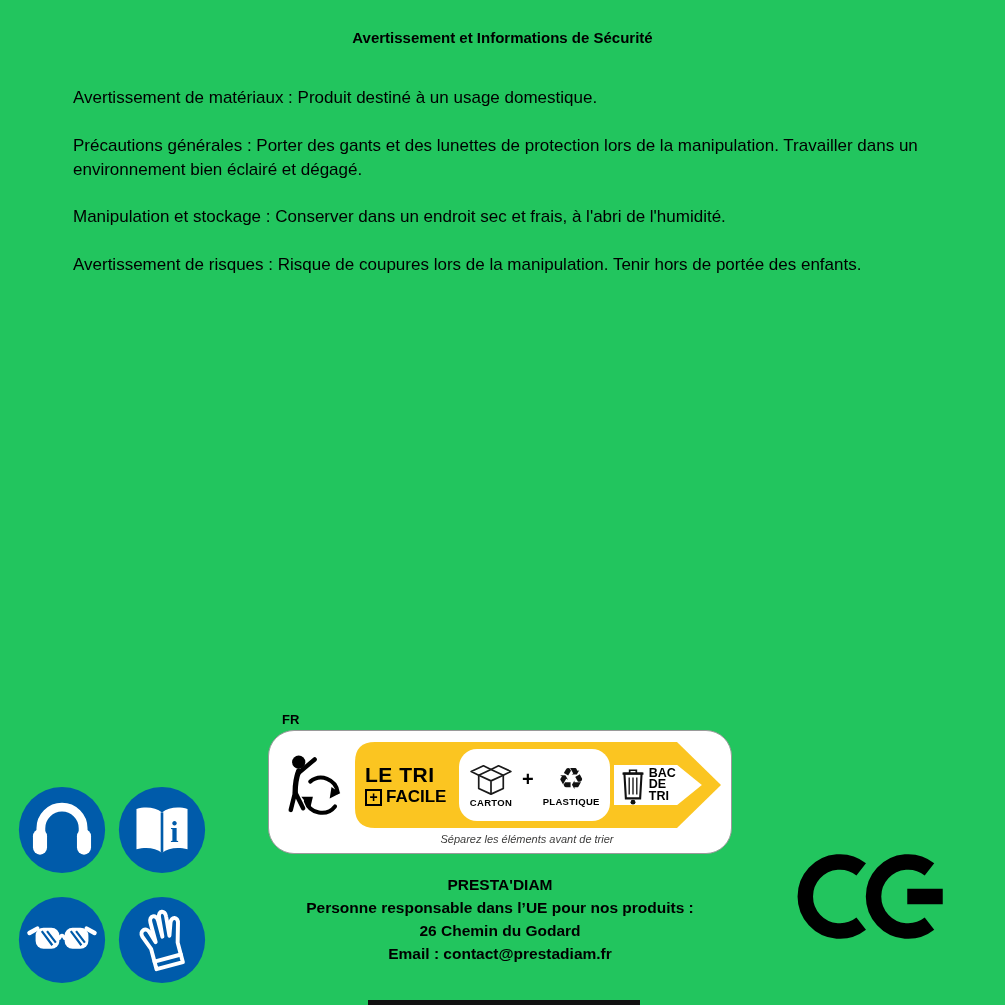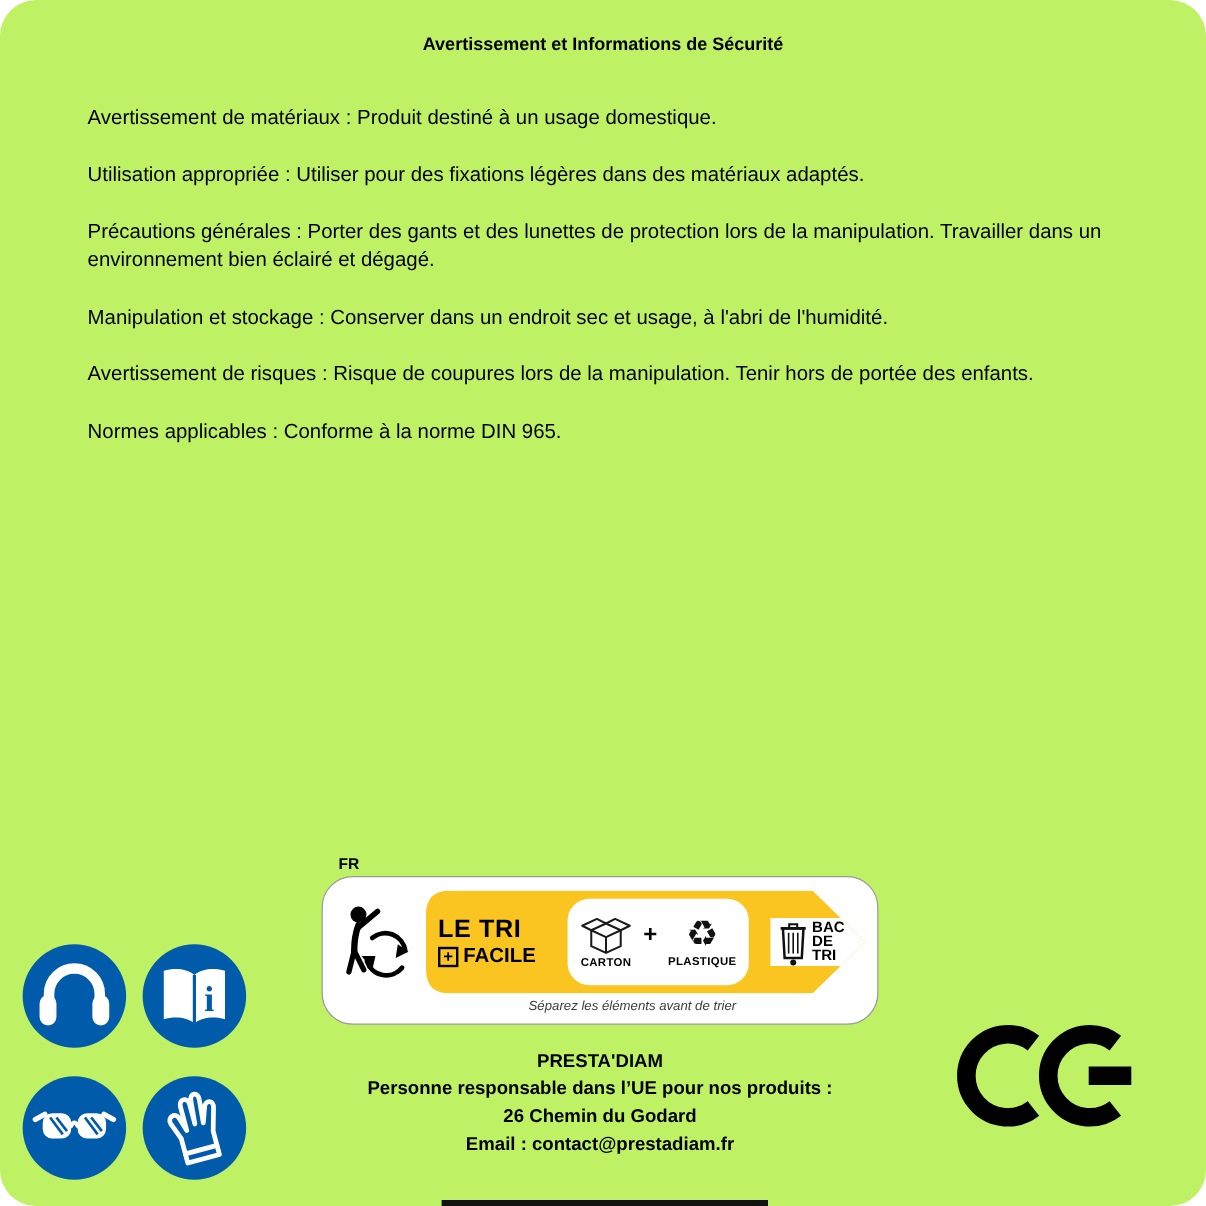--- a/index.html
+++ b/index.html
@@ -1,19 +1,19 @@
 <!DOCTYPE html>
 <html lang="fr" style="--picto-blue: #005BAA; --label-yellow: #FBC521; --caption-gray: #3C3C3B;"><head>
 <meta charset="utf-8">
 <style>
   * { margin:0; padding:0; box-sizing:border-box; }
   html,body { background:#fff; }
   #page {
-    position:relative; width:1005px; height:1005px; background:#bef264;
-    font-family:"Liberation Sans", sans-serif; color:#000; overflow:hidden;border-radius:30px;
+    position:relative; width:1005px; height:1005px; background:#22c55e;
+    font-family:"Liberation Sans", sans-serif; color:#000; overflow:hidden;
   }
   .title { position:absolute; top:29px; left:0; width:100%; text-align:center;
            font-size:15px; font-weight:bold; }
   .body-text { position:absolute; top:86px; left:73px; width:860px; }
   .body-text p { font-size:17px; line-height:24px; margin-bottom:23.5px; }
 
   
   .picto-grid { position:absolute; left:18px; top:786px; display:grid;
                 grid-template-columns:88px 88px; grid-auto-rows:88px;
                 column-gap:12px; row-gap:22px; }
@@ -28,21 +28,21 @@
   
   .tri-section { position:absolute; left:268px; top:712px; width:464px; }
   .fr-label { font-size:13px; font-weight:bold; margin:0 0 3px 2px;padding-left:12px; }
   .tri-box { border:1.5px solid #9a9a9a; border-radius:26px; height:124px;
              padding:8px 10px 5px 12px; display:flex; align-items:center; gap:6px; background:#fff; }
   .triman { width:62px; height:102px; flex:none; }
   .triman .stroke { fill:none; stroke:#000; stroke-linecap:round; stroke-linejoin:round; }
   .tri-right { flex:1; display:flex; flex-direction:column; align-items:flex-end; }
   .tri-yellow { width:366px; height:86px; background:var(--label-yellow,#FBC521);
     clip-path: path("M20 0 H322 L366 43 L322 86 H20 Q0 86 0 66 V20 Q0 0 20 0 Z");
-    display:flex; align-items:center; padding:0 30px 0 10px; gap:16px; }
+    display:flex; align-items:center; padding:0 30px 0 10px; gap:2px; }
   .tri-brand { flex:none; width:92px; }
   .brand1 { font-size:21px; font-weight:bold; letter-spacing:.5px; }
   .brand2 { display:flex; align-items:center; gap:4px; font-size:17px; font-weight:bold; }
   .plus-box { display:inline-flex; align-items:center; justify-content:center;
               width:17px; height:17px; border:2.5px solid #000; font-size:14px;
               font-weight:bold; line-height:1; }
   .mat-pill { background:#fff; border-radius:18px; display:flex; align-items:center;
               gap:8px; padding:6px 10px; height:72px; flex:none; }
   .mat { display:flex; flex-direction:column; align-items:center; gap:1px; }
   .mat-icon { width:44px; height:34px; }
@@ -72,25 +72,23 @@
 </style>
 </head>
 <body>
 
 <div id="page">
 
   <h1 class="title">Avertissement et Informations de Sécurité</h1>
 
   <div class="body-text">
     <p>Avertissement de matériaux : Produit destiné à un usage domestique.</p>
-    <p>Utilisation appropriée : Utiliser pour des fixations légères dans des matériaux adaptés.</p>
     <p>Précautions générales : Porter des gants et des lunettes de protection lors de la manipulation. Travailler dans un environnement bien éclairé et dégagé.</p>
-    <p>Manipulation et stockage : Conserver dans un endroit sec et usage, à l'abri de l'humidité.</p>
+    <p>Manipulation et stockage : Conserver dans un endroit sec et frais, à l'abri de l'humidité.</p>
     <p>Avertissement de risques : Risque de coupures lors de la manipulation. Tenir hors de portée des enfants.</p>
-    <p>Normes applicables : Conforme à la norme DIN 965.</p>
   </div>
 
   <div class="picto-grid">
 
     <svg viewBox="0 0 100 100">
       <circle class="picto-bg" cx="50" cy="50" r="49"></circle>
       <path class="picto-white-stroke" stroke-width="10" d="M26 62 V48 a24 24 0 0 1 48 0 V62"></path>
       <rect class="picto-white-fill" x="17" y="49" width="16" height="29" rx="8"></rect>
       <rect class="picto-white-fill" x="67" y="49" width="16" height="29" rx="8"></rect>
     </svg>

